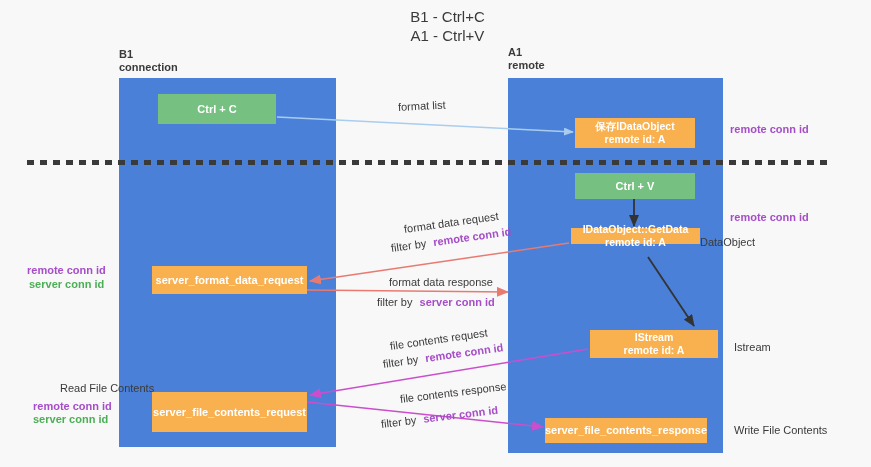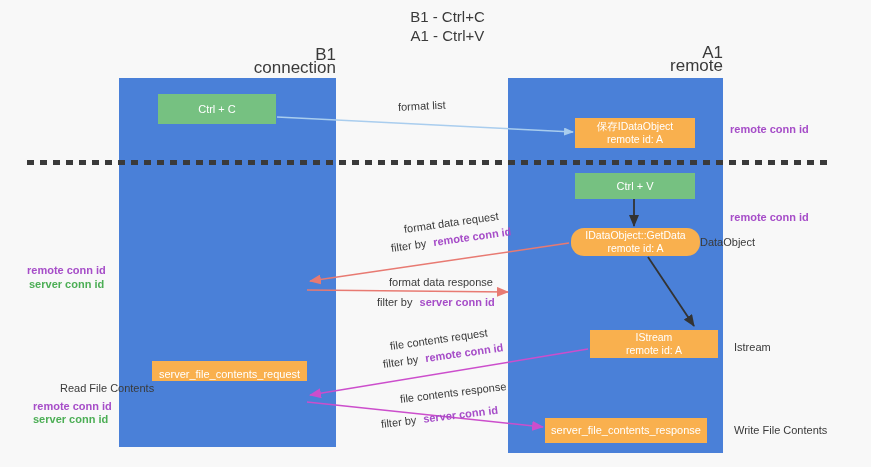--- a/index.html
+++ b/index.html
@@ -9,25 +9,25 @@
   }
   *{margin:0;padding:0;box-sizing:border-box;}
   body{background:#f8f8f8;font-family:"Liberation Sans",sans-serif;}
   .canvas{position:relative;width:871px;height:467px;background:#f8f8f8;overflow:hidden;}
   .lane{position:absolute;background:var(--lane-blue);z-index:1;}
   .dashline{position:absolute;height:5px;z-index:2;
     background:repeating-linear-gradient(to right,var(--ink) 0 7px,transparent 7px 13px);}
   .arrows{position:absolute;left:0;top:0;z-index:3;pointer-events:none;}
   .title{position:absolute;left:12px;top:7px;width:871px;text-align:center;
     font-size:15px;color:var(--ink);line-height:19px;z-index:4;}
-  .lanehead{position:absolute;text-align:right;font-size:17px;color:var(--ink);
-    line-height:13px;z-index:4;}
+  .lanehead{position:absolute;text-align:left;font-size:11px;color:var(--ink);
+    line-height:13px;z-index:4;font-weight:bold;}
   .box{position:absolute;z-index:4;display:flex;flex-direction:column;align-items:center;
     justify-content:center;color:#fff;font-size:11px;line-height:13px;text-align:center;
-    background:var(--box-orange);}
+    background:var(--box-orange);font-weight:bold;}
   .box.green{background:var(--box-green);}
   .box .l2{font-size:10.5px;}
   .caption{position:absolute;z-index:4;font-size:11px;color:var(--ink);white-space:nowrap;
     transform-origin:left center;}
   .caption span + span{margin-left:4px;}
   .tilt8{transform:rotate(-8deg);}
   .tilt7{transform:rotate(-7deg);}
   .tilt3{transform:rotate(-3deg);}
   .sidelabel{position:absolute;z-index:4;font-size:11px;color:var(--ink);white-space:nowrap;}
   .purple{color:var(--purple);font-weight:bold;}
@@ -88,29 +88,32 @@
   <div class="box green" style="left:158px;top:94px;width:118px;height:30px;">
     <div>Ctrl + C</div>
   </div>
   <div class="box" style="left:575px;top:118px;width:120px;height:30px;">
     <div class="l2">保存IDataObject</div>
     <div class="l2">remote id: A</div>
   </div>
   <div class="box green" style="left:575px;top:173px;width:120px;height:26px;">
     <div>Ctrl + V</div>
   </div>
-  <div class="box" style="left:571px;top:228px;width:129px;height:28px;border-radius:13px;">
+  <div class="box" style="left:571px;top:228px;width:129px;height:16px;">
     <div class="l2">IDataObject::GetData</div>
     <div class="l2">remote id: A</div>
+  </div>
+  <div class="box" style="left:152px;top:266px;width:155px;height:28px;">
+    <div>server_format_data_request</div>
   </div>
   <div class="box" style="left:590px;top:330px;width:128px;height:28px;">
     <div class="l2">IStream</div>
     <div class="l2">remote id: A</div>
   </div>
-  <div class="box" style="left:152px;top:361px;width:155px;height:20px;justify-content:flex-end;">
+  <div class="box" style="left:152px;top:392px;width:155px;height:40px;">
     <div>server_file_contents_request</div>
   </div>
   <div class="box" style="left:545px;top:418px;width:162px;height:25px;">
     <div>server_file_contents_response</div>
   </div>
 
   <div class="caption tilt3" style="left:398px;top:101px;">
     <span>format list</span>
   </div>
 

